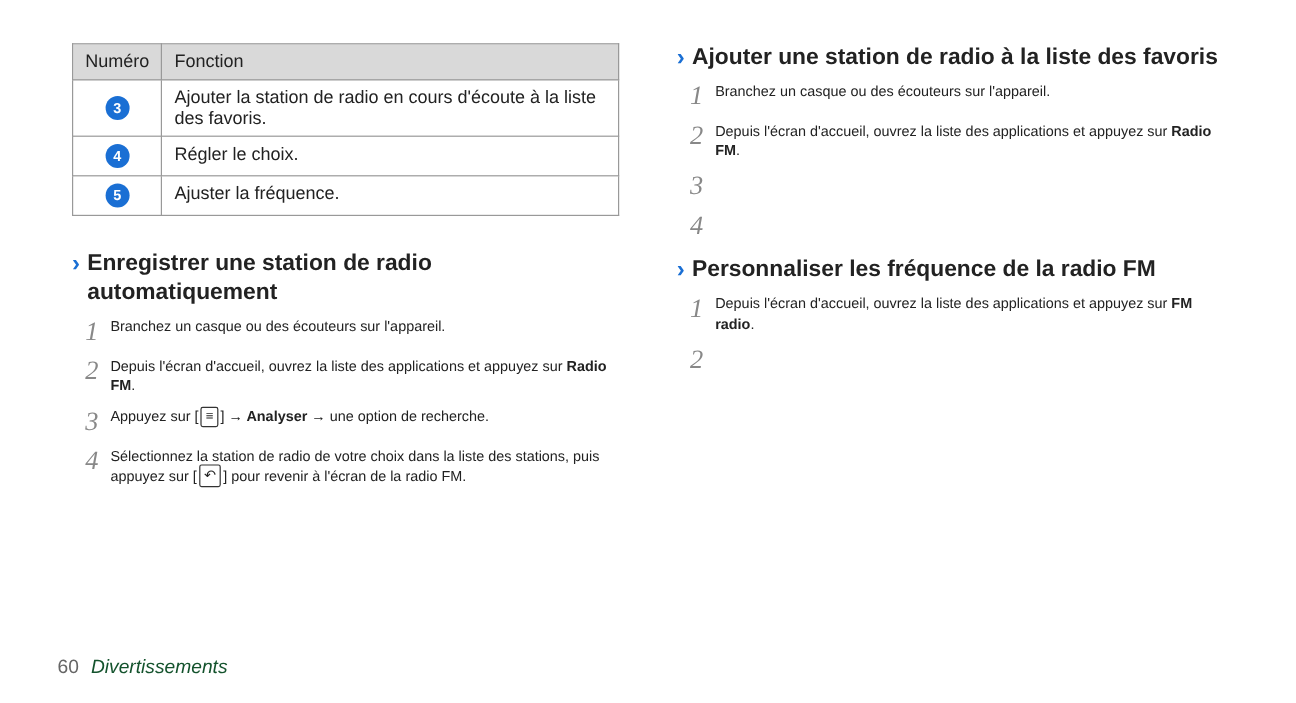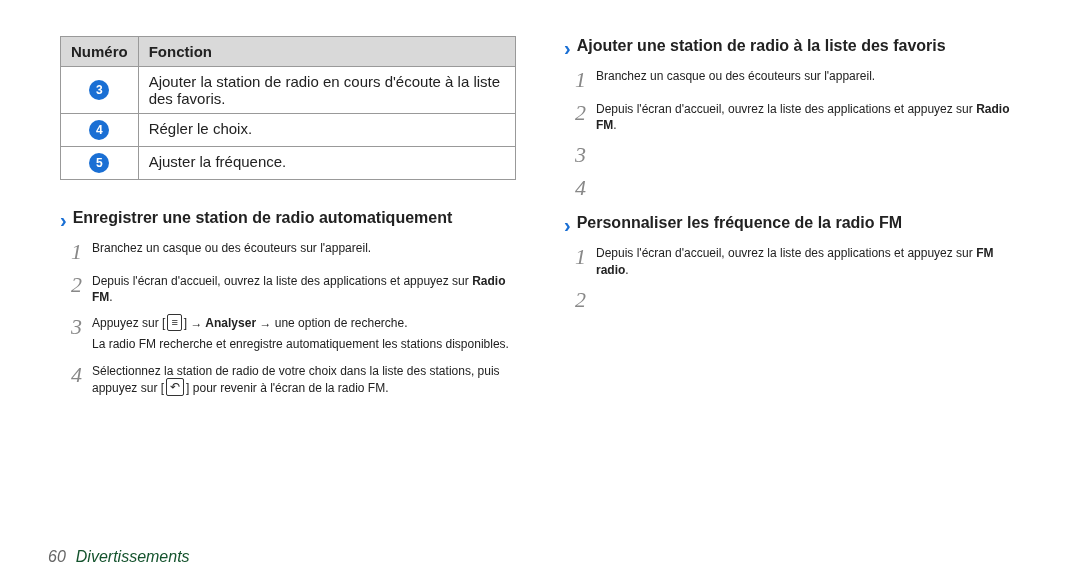--- a/index.html
+++ b/index.html
@@ -5,48 +5,48 @@
   * { box-sizing: border-box; margin: 0; padding: 0; }
   html, body { width: 1080px; height: 586px; background: #fff; font-family: "Segoe UI", Arial, sans-serif; color: #222; }
   .page { display: flex; width: 100%; height: 100%; padding: 36px 48px 28px 48px; position: relative; }
   .col { flex: 1 1 50%; padding: 0 12px; }
   .col.left { padding-right: 24px; }
   .col.right { padding-left: 24px; }
 
   
   table.func { border-collapse: collapse; width: 100%; margin-bottom: 28px; }
   table.func th, table.func td { border: 1px solid #999; padding: 6px 10px; font-size: 15px; vertical-align: top; text-align: left; }
-  table.func th { background: #d9d9d9; font-weight: 700; margin-left: 12px; }
+  table.func th { background: #d9d9d9; font-weight: 400; margin-left: 12px; }
   table.func td.num { width: 60px; text-align: center; vertical-align: middle; }
   .circle-num { display: inline-flex; align-items: center; justify-content: center; width: 20px; height: 20px; border-radius: 50%; background: #1a6fd4; color: #fff; font-size: 12px; font-weight: 700; }
 
   
   .sect { margin-bottom: 14px; }
   .sect-h { display: flex; align-items: flex-start; gap: 6px; margin-bottom: 8px; }
   .chev { color: #1a6fd4; font-size: 20px; font-weight: 700; line-height: 1.2; }
-  .sect-title { font-size: 16px; font-weight: 700; line-height: 1.25; }
+  .sect-title { font-size: 19px; font-weight: 700; line-height: 1.25; }
 
   
   ol.steps { list-style: none; padding-left: 4px; }
   ol.steps > li { display: flex; align-items: flex-start; gap: 10px; margin-bottom: 10px; }
   .step-num { font-family: "Times New Roman", serif; font-style: italic; font-size: 22px; color: #888; width: 18px; text-align: right; flex-shrink: 0; line-height: 1.0; padding-top: 1px; }
   .step-body { font-size: 12px; line-height: 1.35; }
   .step-body p { margin-top: 4px; }
   .bold { font-weight: 700; }
 
   
   .key { display: inline-block; border: 1px solid #333; border-radius: 2px; font-size: 11px; line-height: 1; padding: 2px 3px 2px 3px; position: relative; top: -1px; margin: 0 2px; }
   .key.menu::before { content: "≡"; }
   .key.back::before { content: "↶"; font-size: 12px; }
   .key.plus { background: #666; color: #fff; border-color: #555; padding: 1px 3px; }
   .key.plus::before { content: "+"; font-weight: 700; }
 
   
   .footer { position: absolute; left: 48px; bottom: 20px; display: flex; align-items: baseline; gap: 10px; }
-  .pagenum { font-style: italic; font-size: 16px; color: #666; }
+  .pagenum { font-size: 16px; color: #666; }
   .section-name { font-style: italic; font-size: 16px; color: #14532d; }
 </style>
 </head>
 <body>
 
 <div class="page">
 
   <div class="col left">
 
     <table class="func">
@@ -83,21 +83,20 @@
           <span class="step-body">Branchez un casque ou des écouteurs sur l'appareil.</span>
         </li>
         <li>
           <span class="step-num">2</span>
           <span class="step-body"><span>Depuis l'écran d'accueil, ouvrez la liste des applications et appuyez sur </span><span class="bold">Radio FM</span><span>.</span></span>
         </li>
         <li>
           <span class="step-num">3</span>
           <span class="step-body">
             <span>Appuyez sur [</span><span class="key menu"></span><span>] </span><span>→</span><span class="bold"> Analyser </span><span>→</span><span> une option de recherche.</span>
-            <p>La radio FM recherche et enregistre automatiquement les stations disponibles.</p>
           </span>
         </li>
         <li>
           <span class="step-num">4</span>
           <span class="step-body"><span>Sélectionnez la station de radio de votre choix dans la liste des stations, puis appuyez sur [</span><span class="key back"></span><span>] pour revenir à l'écran de la radio FM.</span></span>
         </li>
       </ol>
     </div>
   </div>
 

